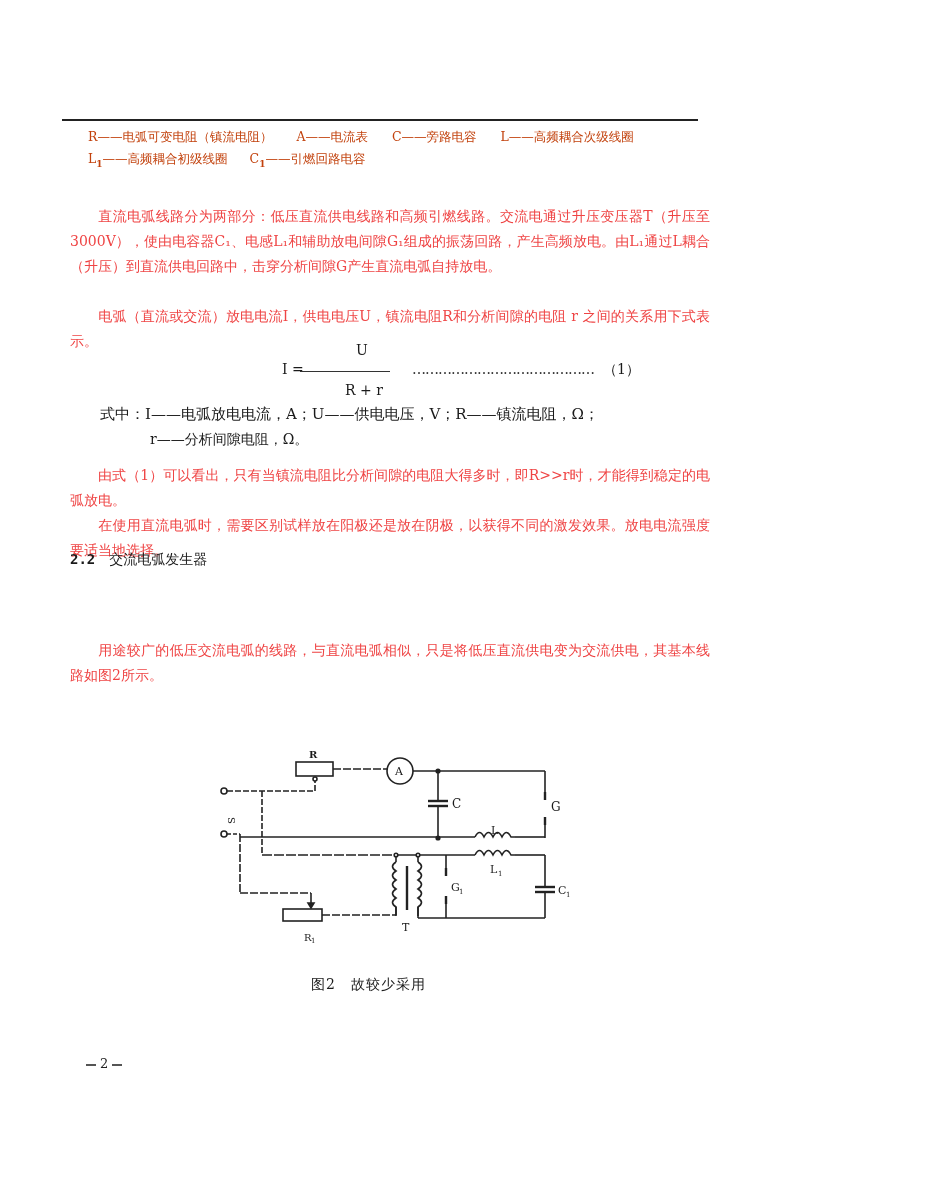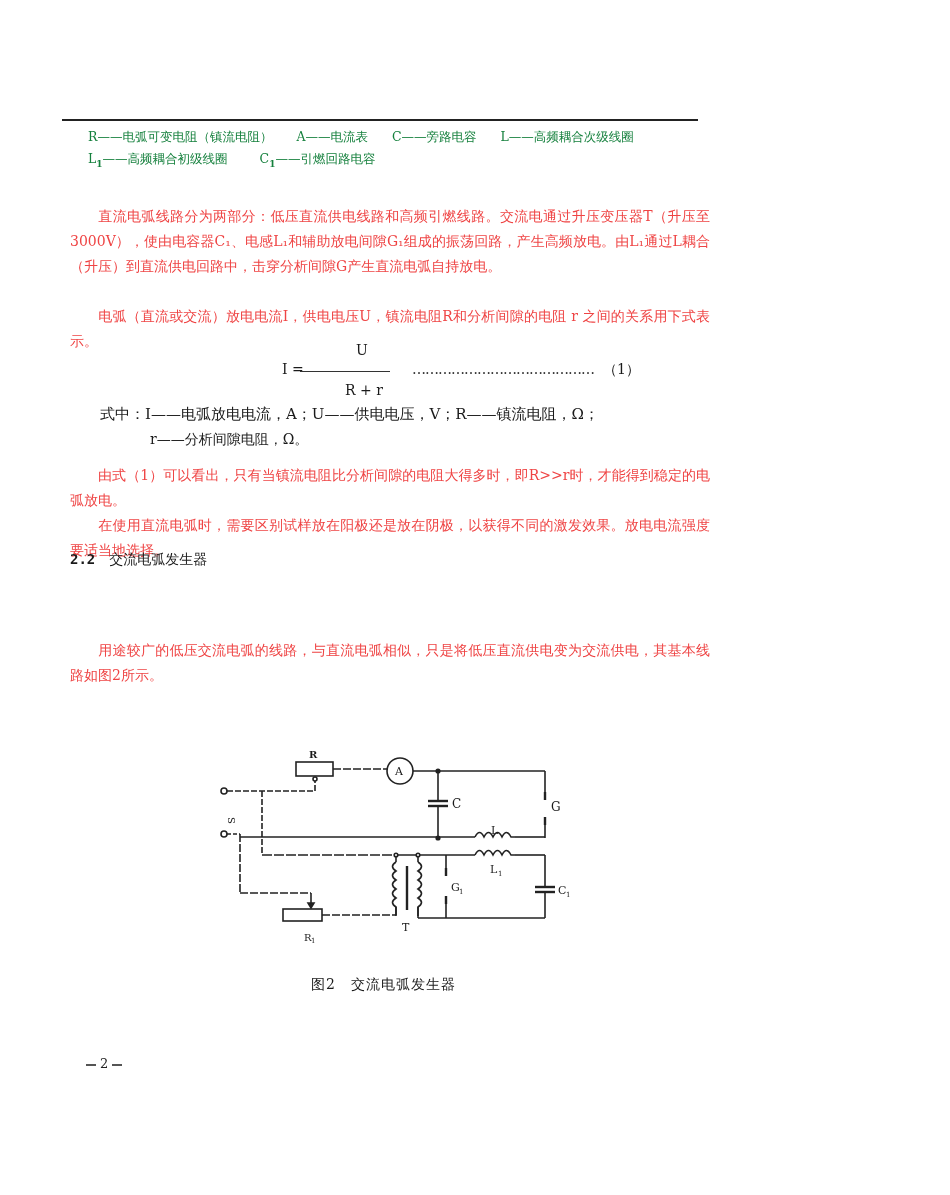--- a/index.html
+++ b/index.html
@@ -5,21 +5,21 @@
     html, body { margin: 0; padding: 0; background: #ffffff; }
     body { width: 950px; height: 1195px; position: relative; overflow: hidden;
            font-family: "DejaVu Serif", "Liberation Serif", serif; color: #1a1a1a; }
     .page { position: absolute; left: 0; top: 0; width: 950px; height: 1195px; }
     .std-code { position: absolute; left: 0; width: 780px; top: 93px; text-align: center;
                 font-family: "DejaVu Sans Mono", "Liberation Mono", monospace; font-weight: bold;
                 font-size: 15px; letter-spacing: 0.5px; color: #111; }
     .header-rule { position: absolute; left: 62px; top: 119px; width: 636px; height: 2px;
                    background: #222; }
     .legend { position: absolute; left: 88px; top: 126px; width: 630px; font-size: 12.5px;
-              line-height: 22px; color: #15803d; }
+              line-height: 22px; color: #c2410c; }
     .legend .row { white-space: nowrap; }
     .legend .item { margin-right: 20px; }
     .legend sub { font-size: 9px; font-weight: bold; }
     .para { position: absolute; left: 70px; width: 640px; font-size: 14px; line-height: 25px;
             color: #ef4444; text-align: justify; margin-top: 11px; }
     .para .indent { display: inline-block; width: 28px; }
     .formula { position: absolute; left: 250px; top: 340px; width: 420px; height: 70px; font-size: 14px; }
     .formula .lhs { position: absolute; left: 32px; top: 21px; }
     .formula .num { position: absolute; left: 106px; top: 2px; }
     .formula .bar { position: absolute; left: 50px; top: 31px; width: 90px; height: 1px; background: #333; }
@@ -45,21 +45,21 @@
   <div class="header-rule"></div>
 
   <div class="legend">
     <div class="row">
       <span class="item"><span>R</span><span>——电弧可变电阻（镇流电阻）</span></span>
       <span class="item"><span>A</span><span>——电流表</span></span>
       <span class="item"><span>C</span><span>——旁路电容</span></span>
       <span class="item" style="margin-right:0"><span>L</span><span>——高频耦合次级线圈</span></span>
     </div>
     <div class="row">
-      <span class="item" style="margin-right:28px"><span>L</span><sub>1</sub><span>——高频耦合初级线圈</span></span>
+      <span class="item" style="margin-right:18px"><span>L</span><sub>1</sub><span>——高频耦合初级线圈</span></span>
       <span class="item"><span>C</span><sub>1</sub><span>——引燃回路电容</span></span>
     </div>
   </div>
 
   <div class="para" style="top:193px;"><span class="indent"></span><span>直流电弧线路分为两部分：低压直流供电线路和高频引燃线路。交流电通过升压变压器T（升压至3000V），使由电容器C₁、电感L₁和辅助放电间隙G₁组成的振荡回路，产生高频放电。由L₁通过L耦合（升压）到直流供电回路中，击穿分析间隙G产生直流电弧自持放电。</span></div>
   <div class="para" style="top:293px;"><span class="indent"></span><span>电弧（直流或交流）放电电流I，供电电压U，镇流电阻R和分析间隙的电阻 r 之间的关系用下式表示。</span></div>
 
   <div class="formula">
     <span class="lhs">I =</span>
     <span class="num">U</span>
@@ -165,19 +165,19 @@
       <text x="459" y="894" font-size="7">1</text>
       <text x="558" y="894" font-size="11">C</text>
       <text x="566" y="897" font-size="7">1</text>
       <text x="402" y="931" font-size="11">T</text>
       <text x="304" y="941" font-size="10">R</text>
       <text x="311" y="943" font-size="7">1</text>
       <text x="0" y="0" font-size="10" transform="translate(228,817) rotate(90)">S</text>
     </g>
   </svg>
 
-  <div class="fig-caption">图2　交流电弧发生器</div>
+  <div class="fig-caption">图2　故较少采用</div>
 
   <div class="page-number">
     <span class="dash"></span><span>2</span><span class="dash"></span>
   </div>
 
 </div>
 
 </body></html>

